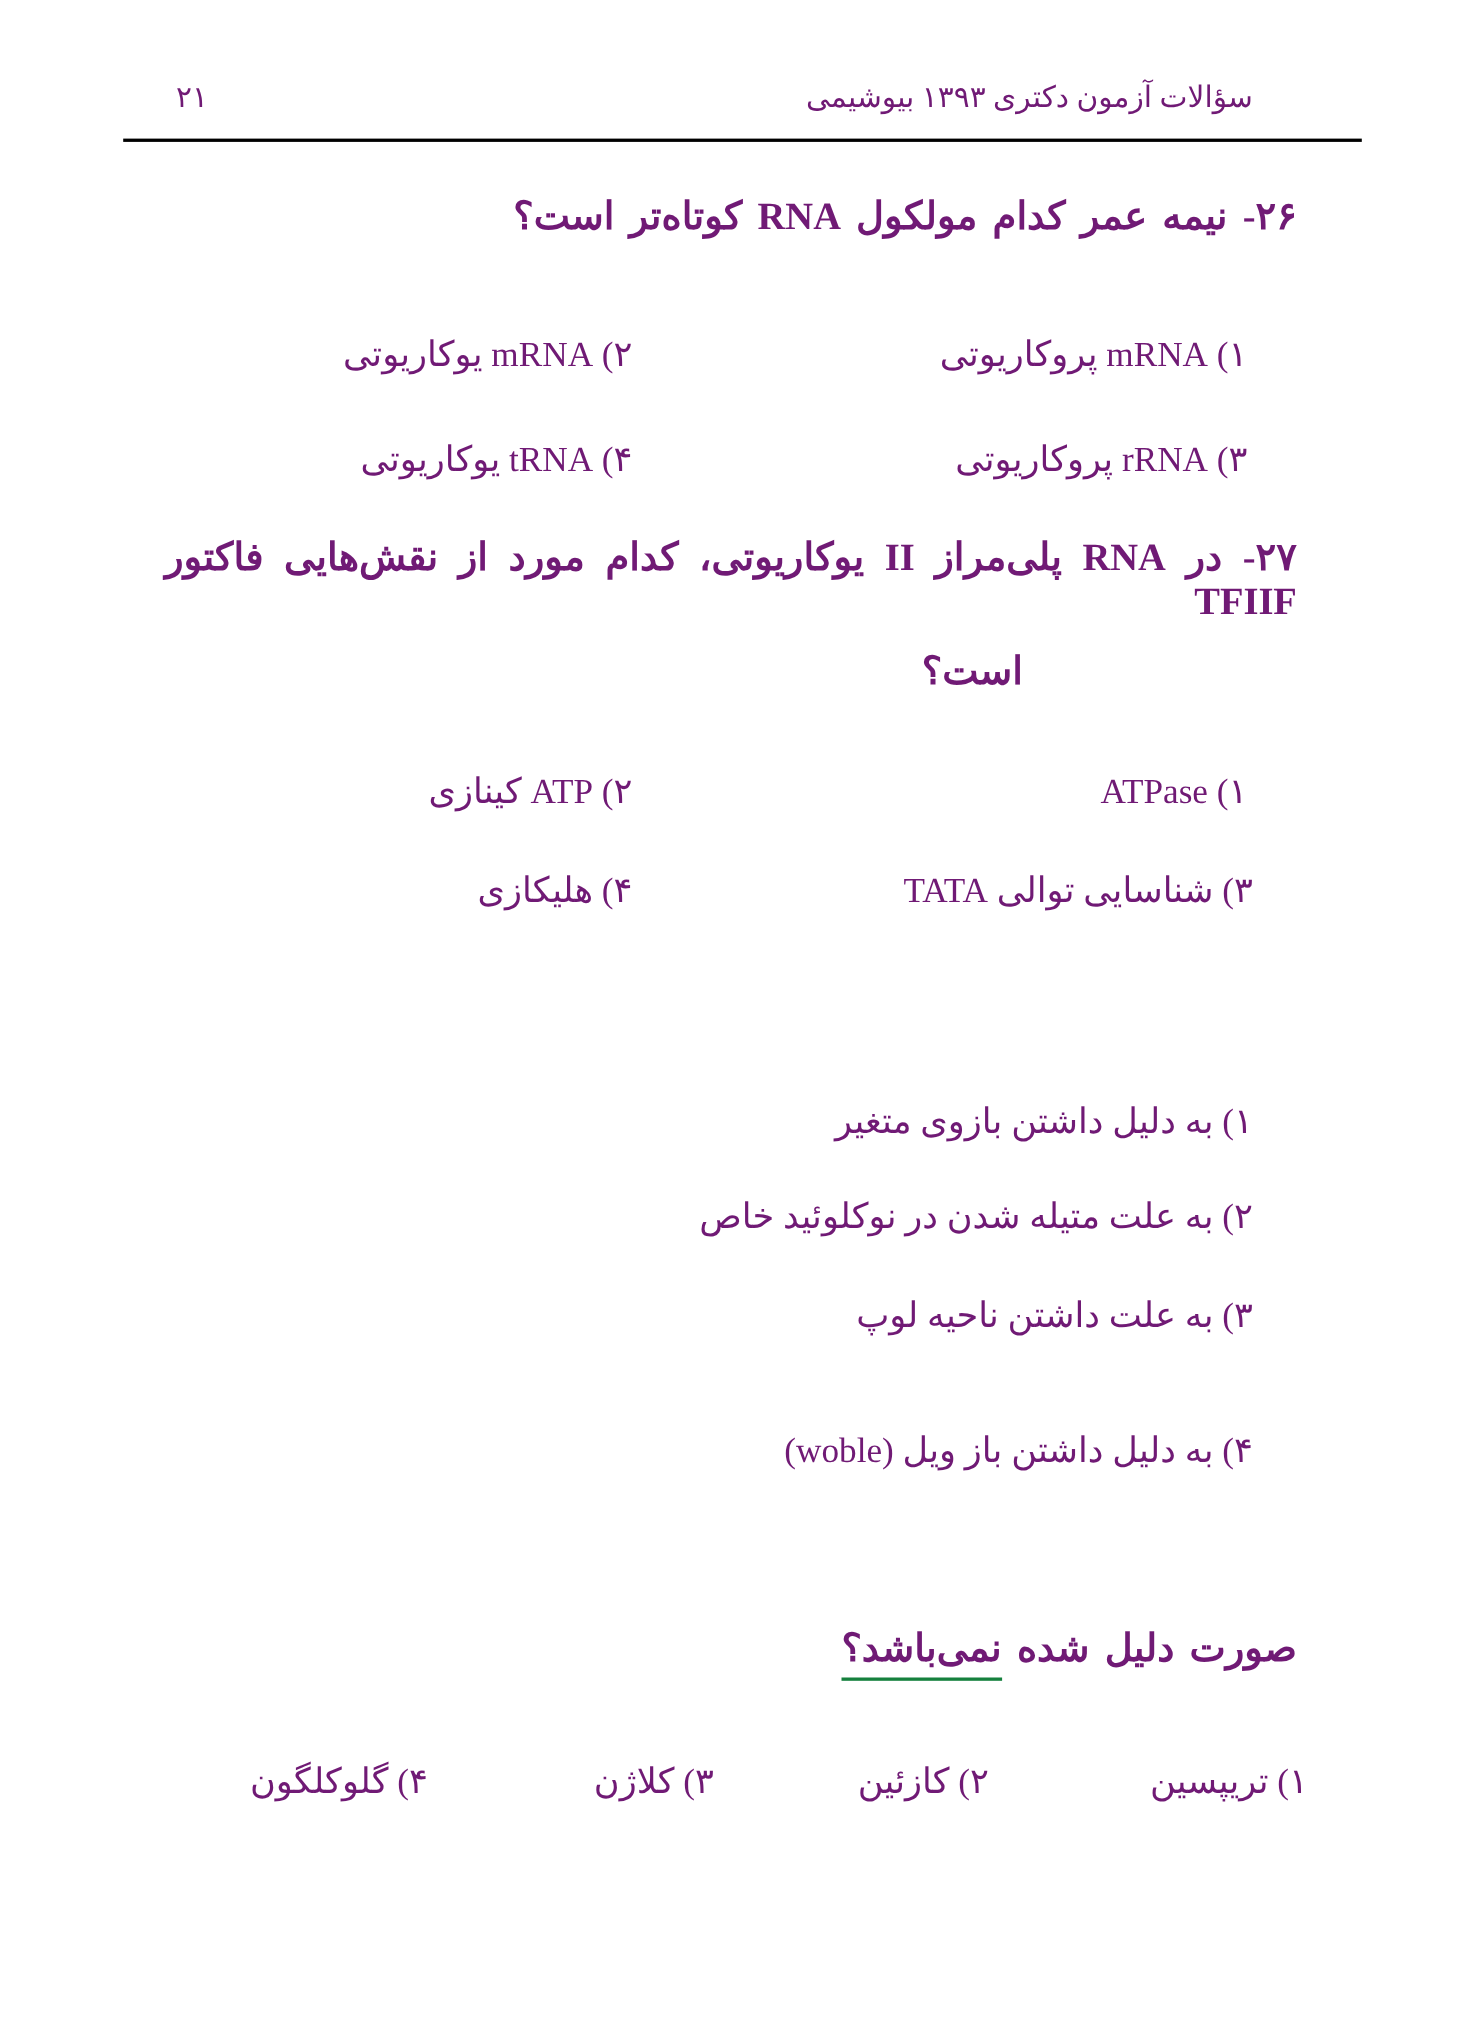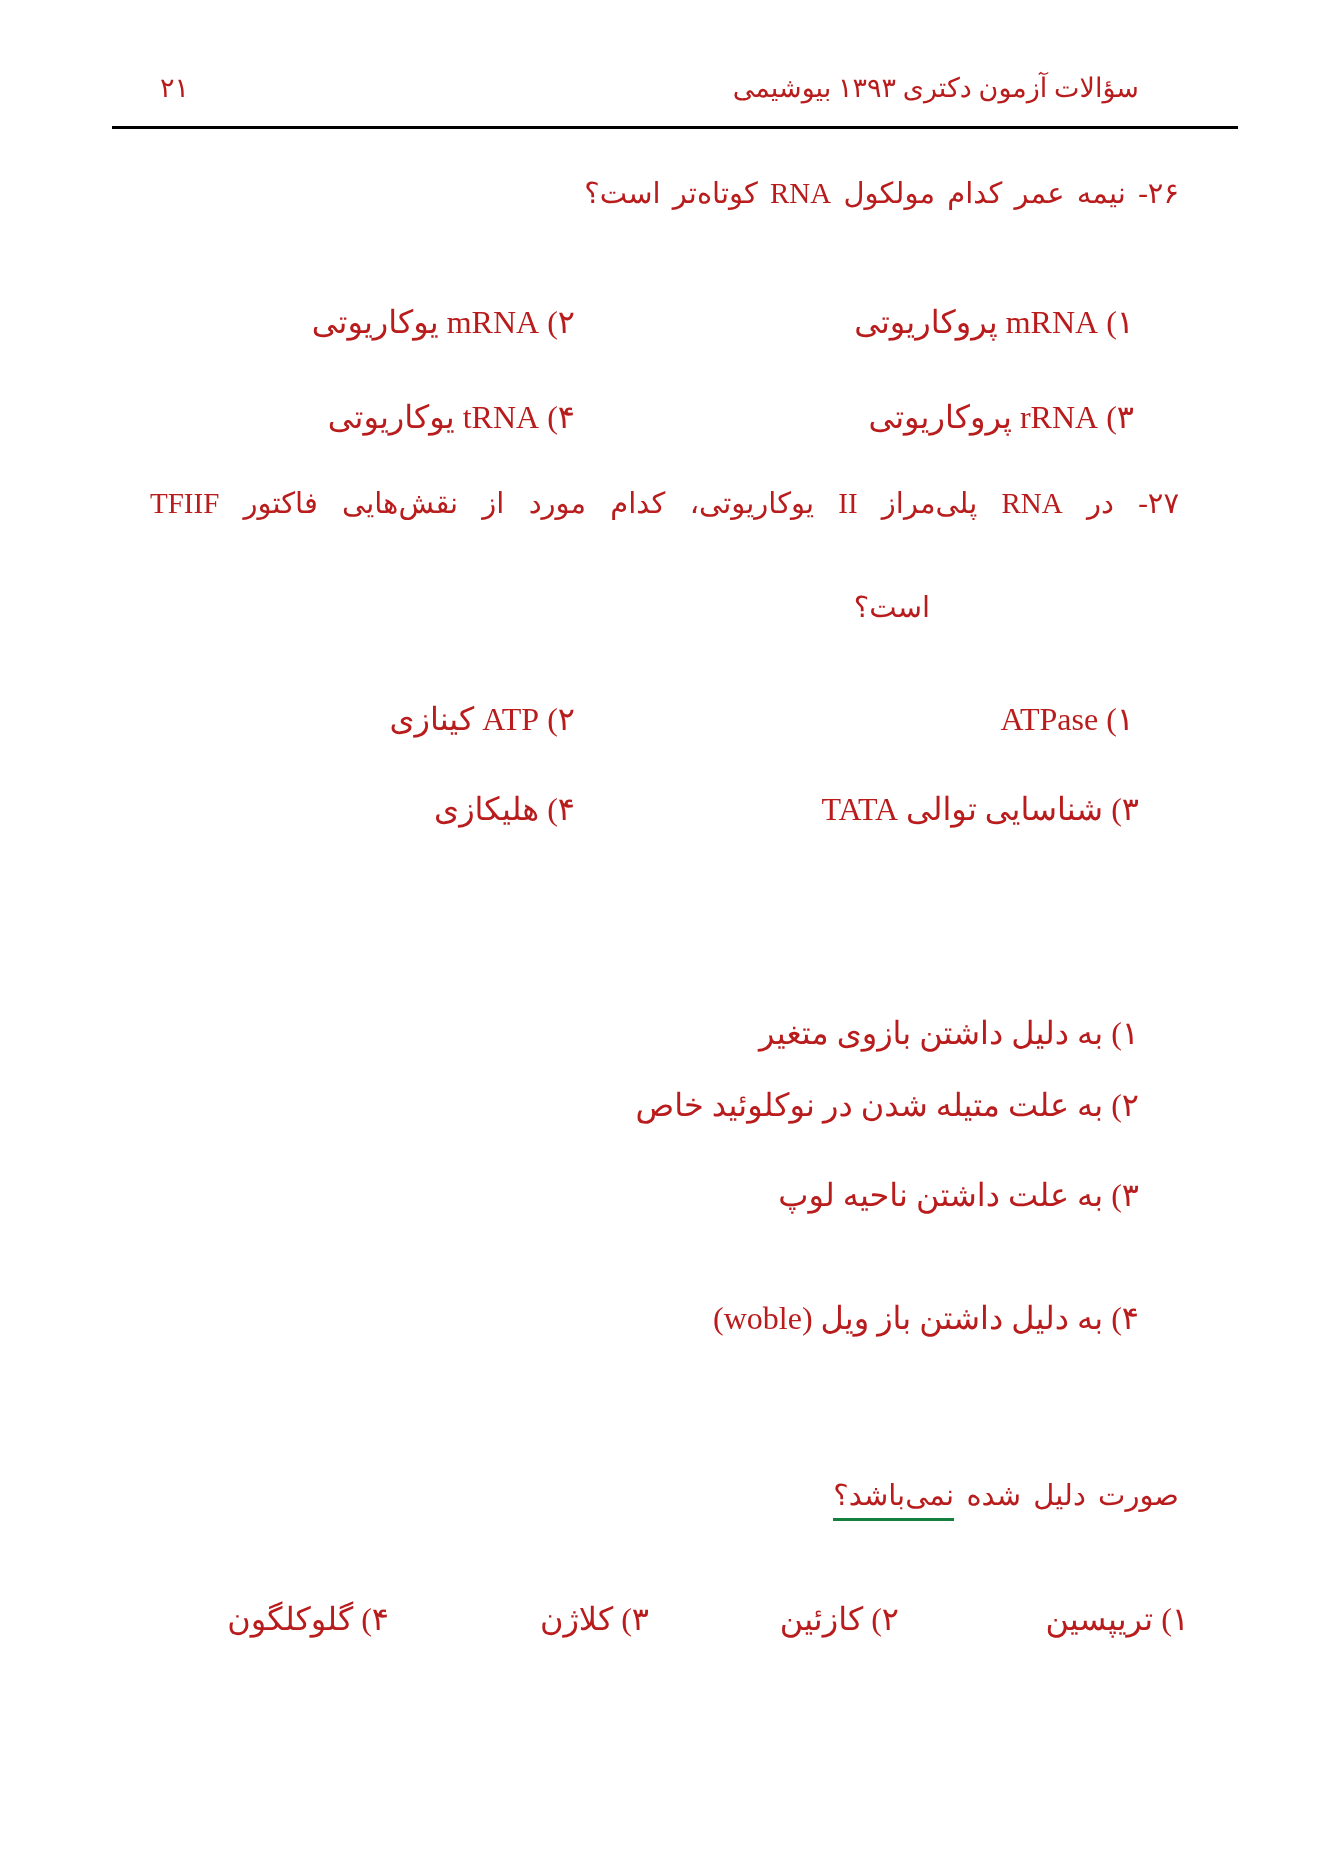--- a/index.html
+++ b/index.html
@@ -1,39 +1,39 @@
 <!DOCTYPE html>
 <html lang="fa" dir="rtl"><head>
 <meta charset="utf-8">
 <style>
   html,body{margin:0;padding:0;background:#ffffff;}
   .page{
     position:relative;
     width:1339px;
     height:1851px;
     background:#ffffff;
-    color:#b91c1c;
+    color:#701a75;
     direction:rtl;
     font-family:"Liberation Serif","DejaVu Serif",serif;
     overflow:hidden;
   }
   .hdr-text{
     position:absolute;
     font-size:27px;
     font-weight:400;
     white-space:nowrap;
   }
   .rule{
     position:absolute;
     background:#000000;
   }
   .stem{
     position:absolute;
-    font-size:29px;
-    font-weight:400;
+    font-size:35px;
+    font-weight:700;
     white-space:nowrap;
     word-spacing:5px;
   }
   .stem.fill{
     white-space:normal;
     text-align:justify;
     text-align-last:justify;
     word-spacing:normal;
   }
   .opt{
@@ -62,21 +62,21 @@
   <span class="opt" style="right:205px;top:398px;">۳) rRNA پروکاریوتی</span>
   <span class="opt" style="right:764px;top:398px;">۴) tRNA یوکاریوتی</span>
 
   <div class="stem fill" style="left:150px;right:160px;top:486px;">۲۷- در RNA پلی‌مراز II یوکاریوتی، کدام مورد از نقش‌هایی فاکتور TFIIF</div>
   <div class="stem" style="right:409px;top:590px;">است؟</div>
   <span class="opt" style="right:205px;top:700px;">۱) ATPase</span>
   <span class="opt" style="right:764px;top:700px;">۲) ATP کینازی</span>
   <span class="opt" style="right:200px;top:790px;">۳) شناسایی توالی TATA</span>
   <span class="opt" style="right:764px;top:790px;">۴) هلیکازی</span>
 
-  <span class="opt" style="right:200px;top:1000px;margin-top:14px;">۱) به دلیل داشتن بازوی متغیر</span>
+  <span class="opt" style="right:200px;top:1000px;">۱) به دلیل داشتن بازوی متغیر</span>
   <span class="opt" style="right:200px;top:1086px;">۲) به علت متیله شدن در نوکلوئید خاص</span>
   <span class="opt" style="right:200px;top:1176px;">۳) به علت داشتن ناحیه لوپ</span>
   <span class="opt" style="right:200px;top:1280px;margin-top:19px;">۴) به دلیل داشتن باز ویل (woble)</span>
 
   <div class="stem" style="right:160px;top:1478px;">
     <span>صورت دلیل شده </span><span class="uline">نمی‌باشد؟</span>
   </div>
   <span class="opt" style="right:150px;top:1600px;">۱) تریپسین</span>
   <span class="opt" style="right:440px;top:1600px;">۲) کازئین</span>
   <span class="opt" style="right:690px;top:1600px;">۳) کلاژن</span>

